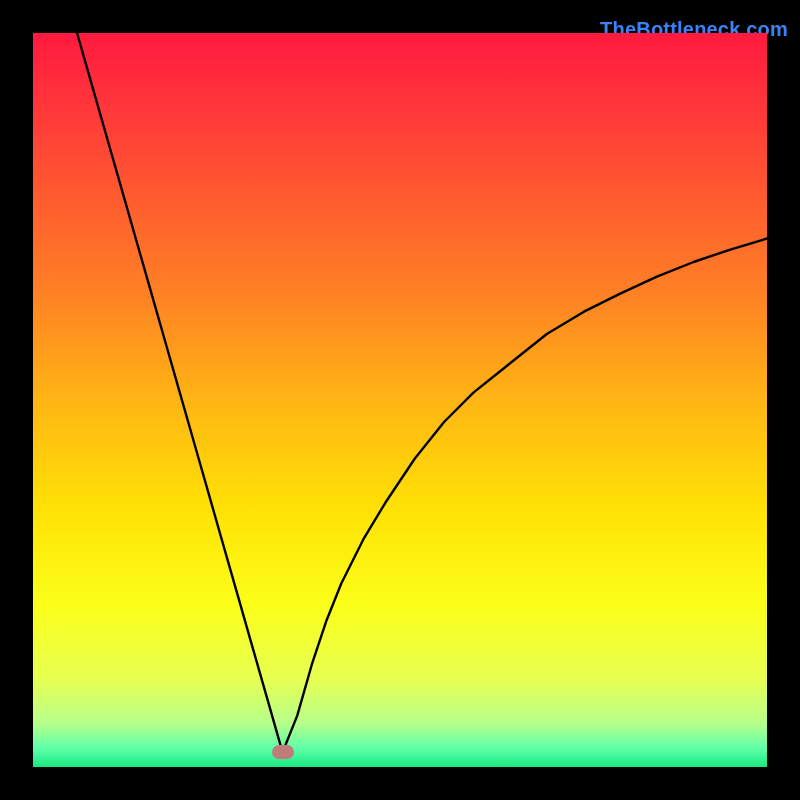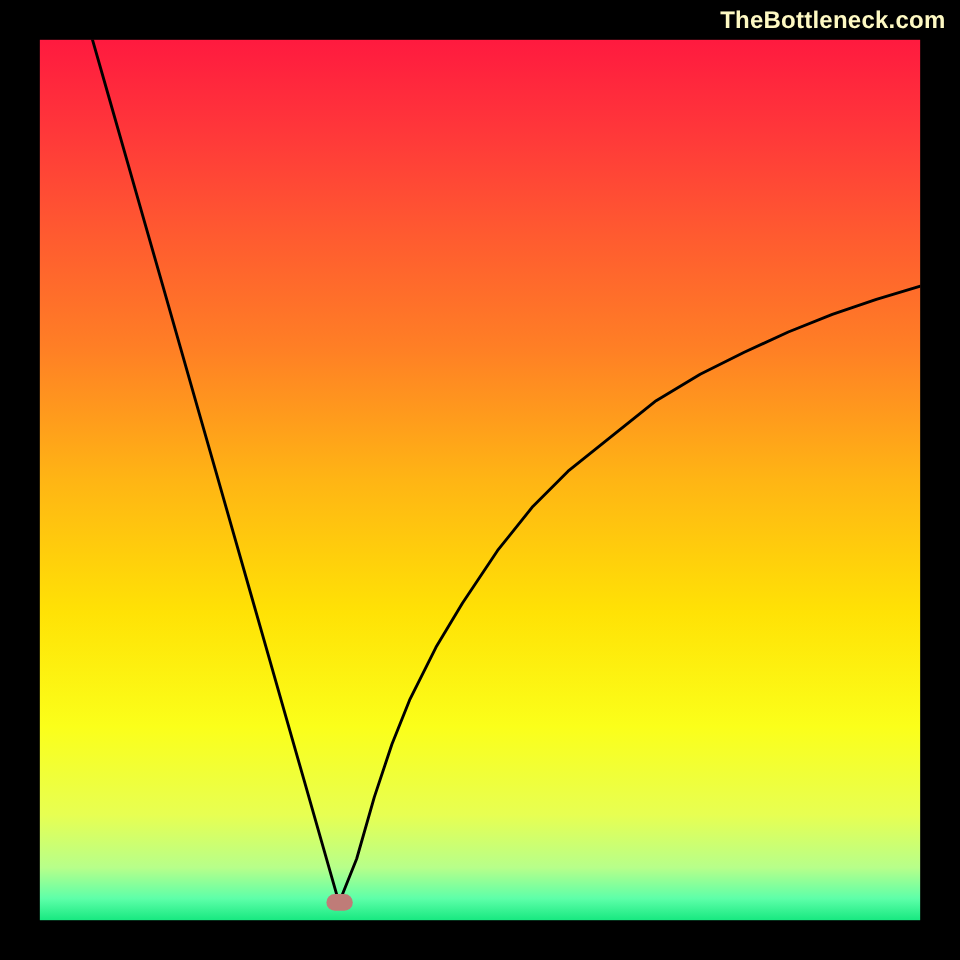--- a/index.html
+++ b/index.html
@@ -20,26 +20,26 @@
   }
   .plot-area {
     position: absolute;
     left: 33px;
     top: 33px;
     width: 734px;
     height: 734px;
   }
   .watermark {
     position: absolute;
-    top: 6px;
+    top: 18px;
     right: 12px;
     font-family: Arial, Helvetica, sans-serif;
     font-weight: 600;
     font-size: 20px;
-    color: #fef9c3;
+    color: #3b82f6;
     letter-spacing: 0.2px;
   }
   svg {
     display: block;
   }
   .minimum-marker {
     position: absolute;
     width: 22px;
     height: 14px;
     border-radius: 7px;

